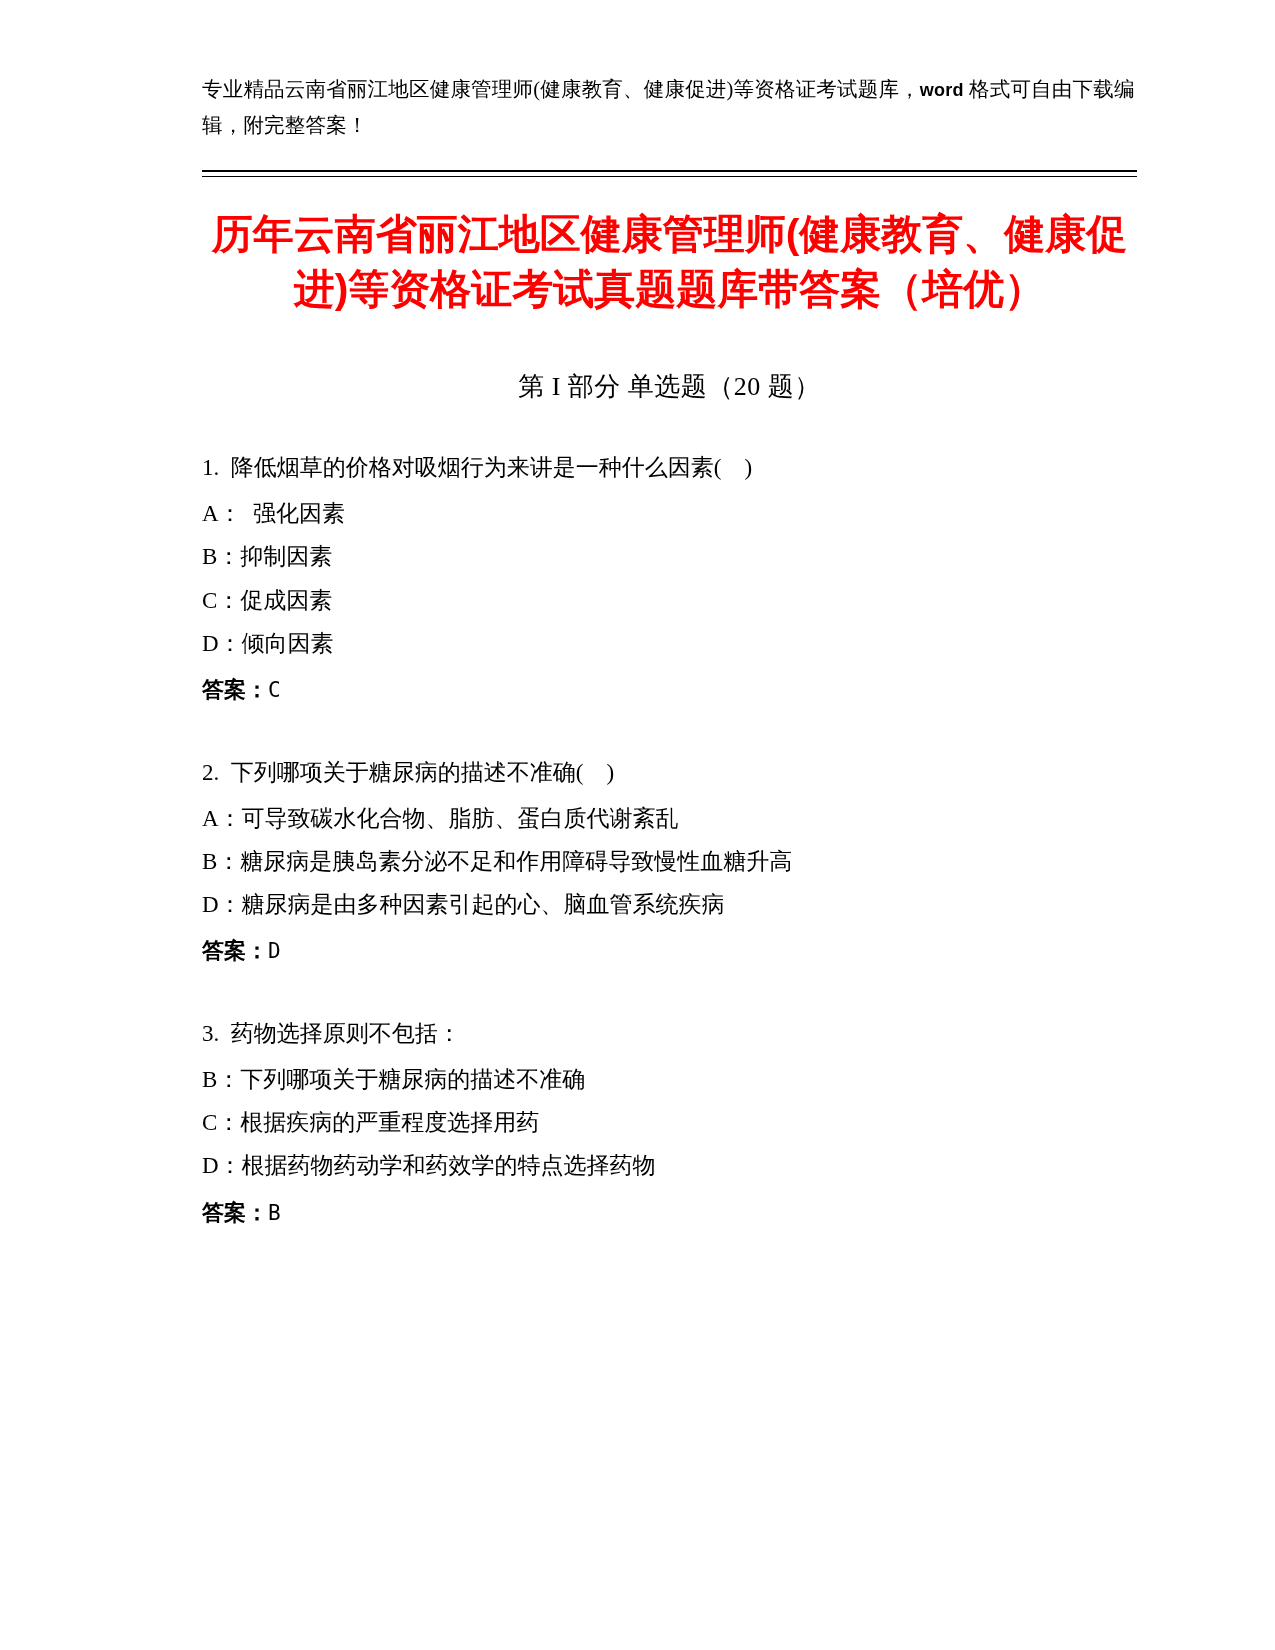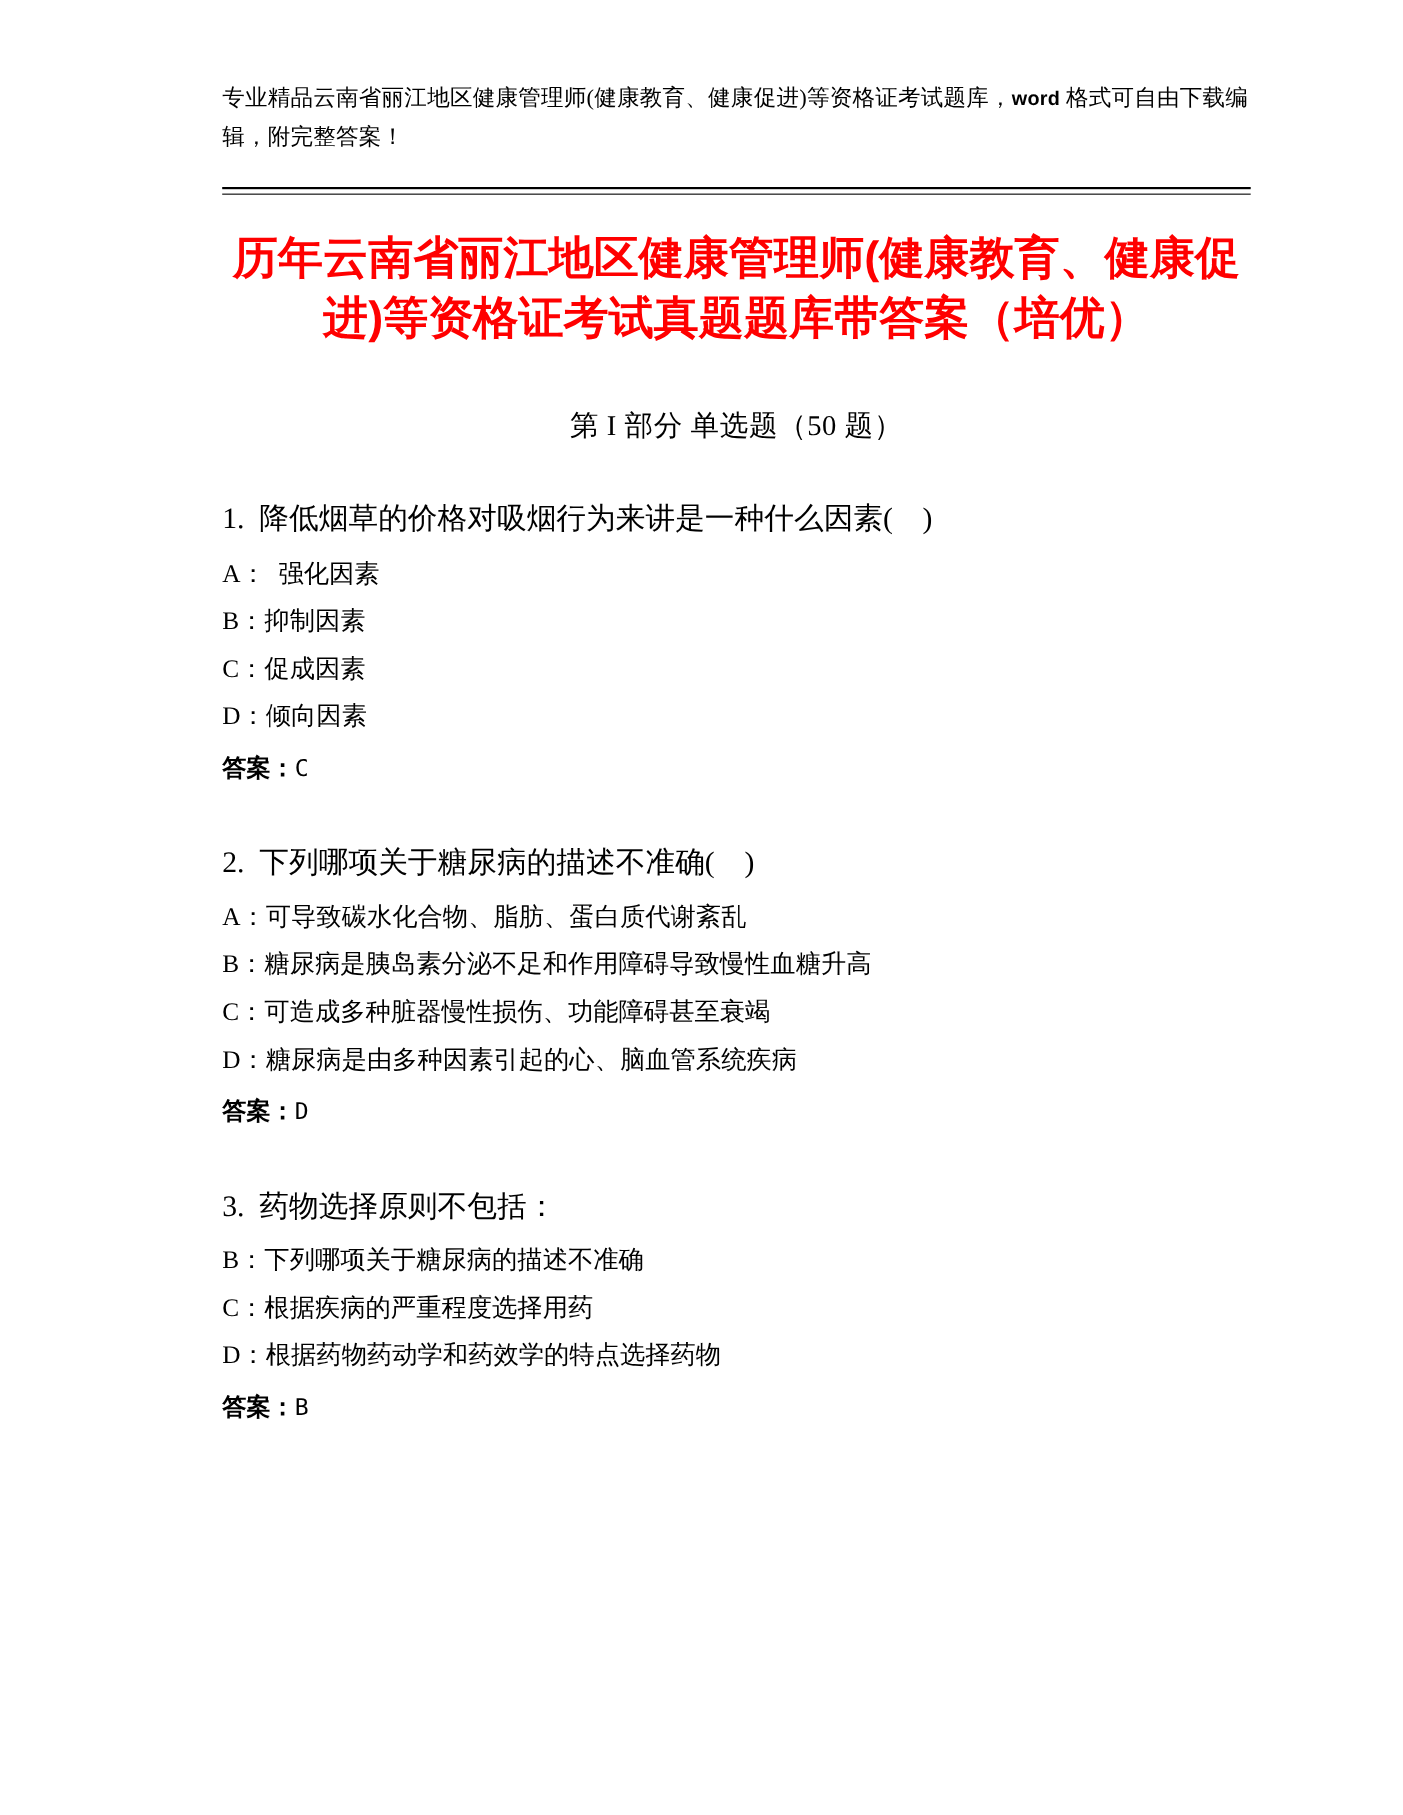--- a/index.html
+++ b/index.html
@@ -62,21 +62,21 @@
     letter-spacing: 0.5px;
   }
   
   .questions {
     margin-top: 42px;
   }
   .question-block {
     margin-bottom: 40px;
   }
   .q-stem {
-    font-size: 27px;
+    font-size: 23px;
     line-height: 1.9;
     margin-bottom: 2px;
     white-space: pre;
   }
   .q-option {
     font-size: 23px;
     line-height: 1.88;
     white-space: pre;
   }
   .q-answer {
@@ -97,38 +97,37 @@
 <div class="page">
 
   <div class="header-note">
     <span>专业精品云南省丽江地区健康管理师(健康教育、健康促进)等资格证考试题库，</span><span class="word">word</span><span> 格式可自由下载编辑，附完整答案！</span>
   </div>
 
   <div class="rule"></div>
 
   <div class="doc-title">历年云南省丽江地区健康管理师(健康教育、健康促进)等资格证考试真题题库带答案（培优）</div>
 
-  <div class="section-heading">第 I 部分  单选题（50 题）</div>
+  <div class="section-heading">第 I 部分  单选题（20 题）</div>
 
   <div class="questions">
 
     <div class="question-block">
       <div class="q-stem">1.  降低烟草的价格对吸烟行为来讲是一种什么因素(    )</div>
       <div class="q-option">A：  强化因素</div>
       <div class="q-option">B：抑制因素</div>
       <div class="q-option">C：促成因素</div>
       <div class="q-option">D：倾向因素</div>
       <div class="q-answer"><span>答案：</span><span class="ans-letter">C</span></div>
     </div>
 
     <div class="question-block">
       <div class="q-stem">2.  下列哪项关于糖尿病的描述不准确(    )</div>
       <div class="q-option">A：可导致碳水化合物、脂肪、蛋白质代谢紊乱</div>
       <div class="q-option">B：糖尿病是胰岛素分泌不足和作用障碍导致慢性血糖升高</div>
-      <div class="q-option">C：可造成多种脏器慢性损伤、功能障碍甚至衰竭</div>
       <div class="q-option">D：糖尿病是由多种因素引起的心、脑血管系统疾病</div>
       <div class="q-answer"><span>答案：</span><span class="ans-letter">D</span></div>
     </div>
 
     <div class="question-block">
       <div class="q-stem">3.  药物选择原则不包括：</div>
       <div class="q-option">B：下列哪项关于糖尿病的描述不准确</div>
       <div class="q-option">C：根据疾病的严重程度选择用药</div>
       <div class="q-option">D：根据药物药动学和药效学的特点选择药物</div>
       <div class="q-answer"><span>答案：</span><span class="ans-letter">B</span></div>

